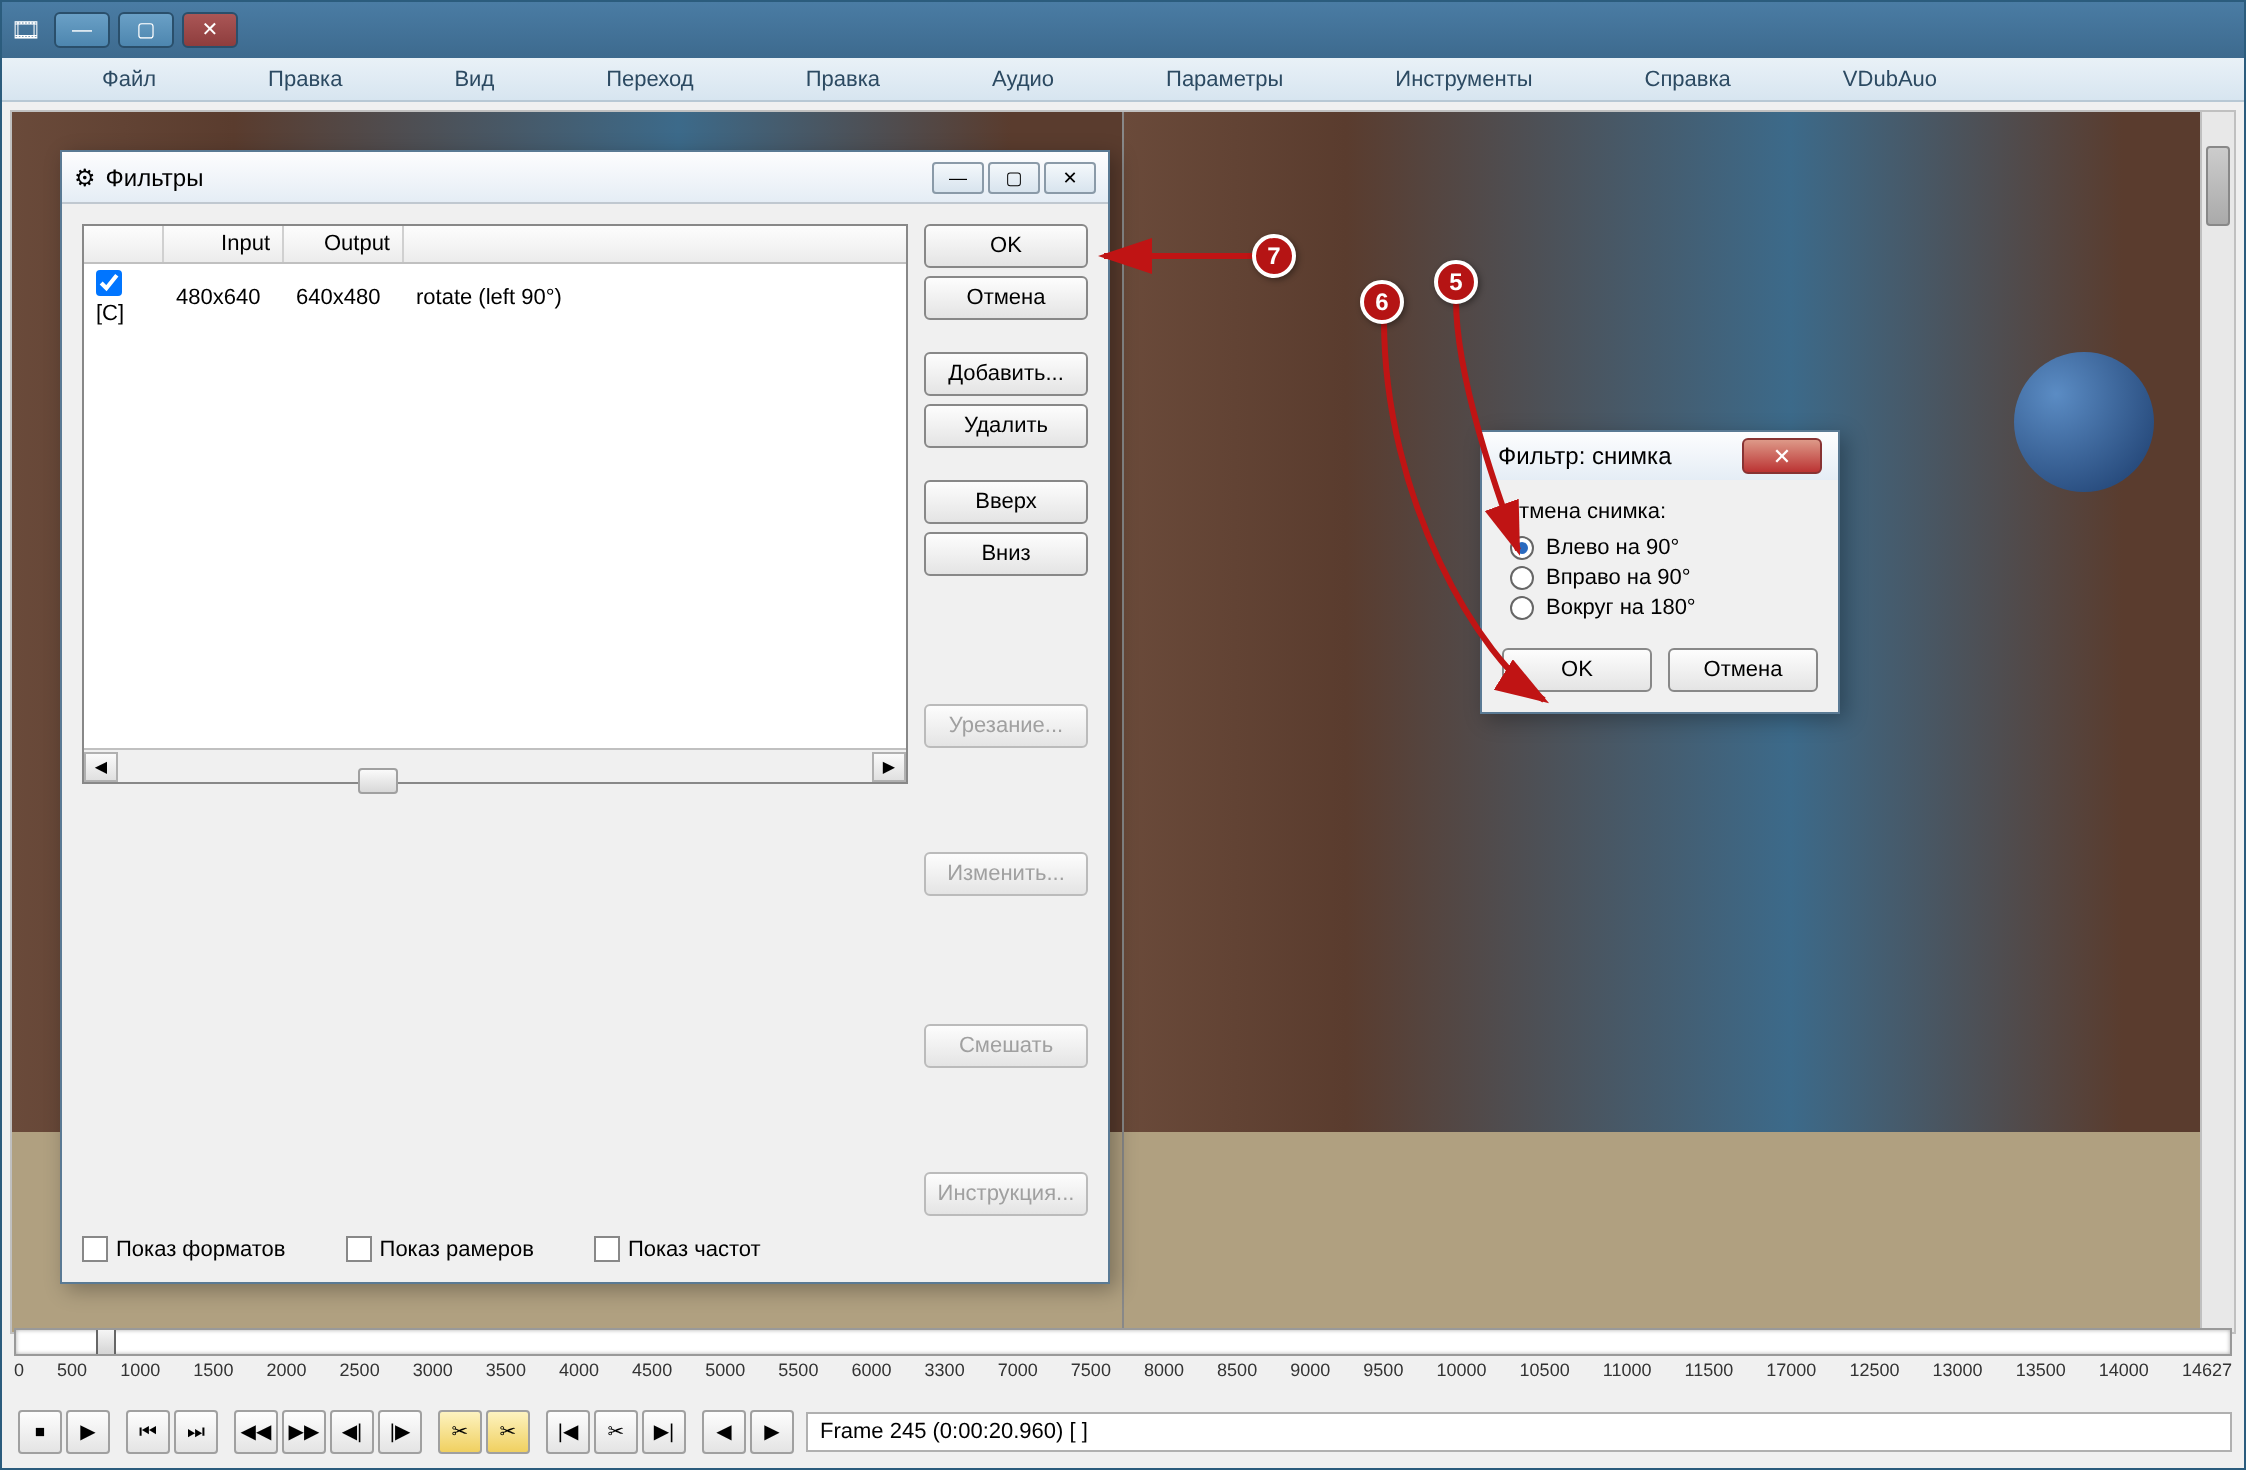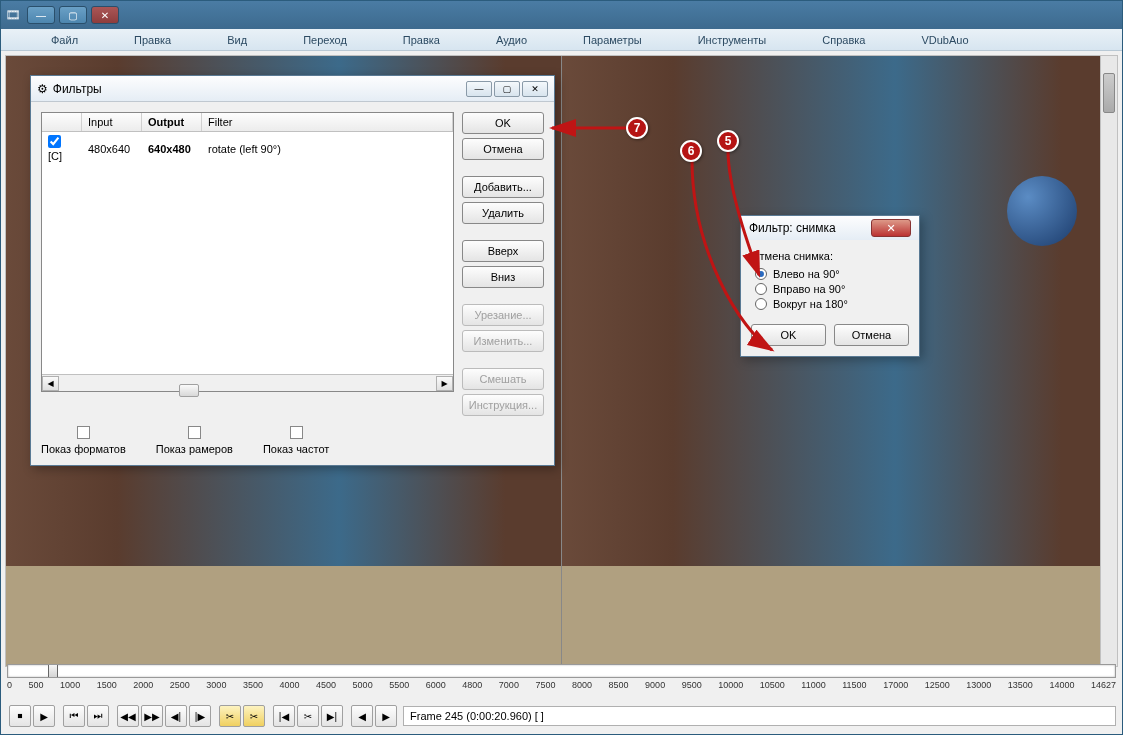--- a/index.html
+++ b/index.html
@@ -27,37 +27,37 @@
   
   
   .filters-dialog { position:absolute; left:30px; top:75px; width:525px; background:#f0f0f0; border:1px solid #5a7a94; box-shadow:3px 3px 10px rgba(0,0,0,0.3); }
   .dlg-title { height:26px; background: linear-gradient(#fdfdfe,#e5edf5); border-bottom:1px solid #c0c8d0; display:flex; align-items:center; padding:0 6px; font-size:12px; color:#000; }
   .dlg-title .dlg-icon { margin-right:5px; font-size:12px; }
   .dlg-winbtns { margin-left:auto; display:flex; gap:2px;}
   .dlg-wb { width:26px; height:16px; border:1px solid #8a9aa8; background:linear-gradient(#f4f8fb,#d8e4ee); border-radius:2px; display:flex;align-items:center;justify-content:center; font-size:9px; cursor:pointer;}
   .dlg-body { padding:10px; display:flex; gap:8px; }
   .filter-list { flex:1; border:1px solid #888; background:#fff; height:280px; display:flex; flex-direction:column; }
   .fl-head { display:flex; background:linear-gradient(#fdfdfd,#ececec); border-bottom:1px solid #c0c0c0; font-size:11px; }
-  .fl-head div { padding:3px 6px; border-right:1px solid #d0d0d0; }
-  .fl-col-c { width:40px;} .fl-col-in{width:60px;} .fl-col-out{width:60px;font-weight:bold;} .fl-col-f{flex:1;}
+  .fl-head div { padding:3px 6px; border-right:1px solid #d0d0d0;text-align:right; }
+  .fl-col-c { width:40px;} .fl-col-in{width:60px;} .fl-col-out{width:60px;} .fl-col-f{flex:1;}
   .fl-row { display:flex; align-items:center; font-size:11px; padding:1px 0; }
   .fl-row div{ padding:2px 6px; }
   .fl-scroll { flex:1; overflow:hidden; }
   .fl-hscroll { height:17px; border-top:1px solid #c0c0c0; display:flex; align-items:center; background:#f0f0f0;}
   .hs-btn{width:17px;height:15px;border:1px solid #b0b0b0;background:linear-gradient(#fafafa,#e0e0e0);display:flex;align-items:center;justify-content:center;font-size:8px;}
   .hs-track{flex:1; position:relative; background:#e8e8e8;}
   .hs-thumb{position:absolute;left:120px;width:20px;height:13px;top:1px;background:linear-gradient(#fafafa,#d8d8d8);border:1px solid #a0a0a0;border-radius:2px;}
   
   .btn-col { width:82px; display:flex; flex-direction:column; gap:4px; }
   .dlg-btn { height:22px; border:1px solid #888; background:linear-gradient(#fdfdfd,#e4e4e4); border-radius:3px; font-size:11px; cursor:pointer; }
-  .dlg-btn[disabled]{ color:#a0a0a0; border-color:#bbb;}
+  .dlg-btn[disabled]{ color:#a0a0a0; border-color:#bbb;margin-top:48px;}
   .btn-gap { height:8px; }
   
   .dlg-bottom { padding:0 10px 10px 10px; display:flex; gap:30px; align-items:center;}
-  .chk-lbl { display:flex; align-items:center; gap:4px; font-size:11px;flex-direction:column;}
+  .chk-lbl { display:flex; align-items:center; gap:4px; font-size:11px;}
   .chk { width:13px; height:13px; border:1px solid #888; background:#fff;}
   
   
   .rotate-dialog { position:absolute; left:740px; top:215px; width:180px; background:#f0f0f0; border:1px solid #5a7a94; box-shadow:3px 3px 10px rgba(0,0,0,0.3);}
   .rot-title { height:24px; background:linear-gradient(#fdfdfe,#e5edf5); display:flex; align-items:center; padding:0 8px; font-size:12px;}
   .rot-close { margin-left:auto; width:40px; height:18px; background:linear-gradient(#d98,#b33); border:1px solid #833; border-radius:3px; color:#fff; display:flex; align-items:center; justify-content:center; font-size:11px; cursor:pointer;}
   .rot-body { padding:10px; }
   .rot-grp-label { font-size:11px; margin-bottom:6px; }
   .radio-row { display:flex; align-items:center; gap:6px; font-size:11px; margin:3px 0 3px 4px;}
   .radio { width:12px; height:12px; border:1px solid #666; border-radius:50%; background:#fff; display:flex; align-items:center; justify-content:center;}
@@ -141,21 +141,21 @@
         <span>1500</span>
         <span>2000</span>
         <span>2500</span>
         <span>3000</span>
         <span>3500</span>
         <span>4000</span>
         <span>4500</span>
         <span>5000</span>
         <span>5500</span>
         <span>6000</span>
-        <span>4800</span>
+        <span>3300</span>
         <span>7000</span>
         <span>7500</span>
         <span>8000</span>
         <span>8500</span>
         <span>9000</span>
         <span>9500</span>
         <span>10000</span>
         <span>10500</span>
         <span>11000</span>
         <span>11500</span>
@@ -204,21 +204,20 @@
       <div class="dlg-wb">▢</div>
       <div class="dlg-wb">✕</div>
     </div>
   </div>
   <div class="dlg-body">
     <div class="filter-list">
       <div class="fl-head">
         <div class="fl-col-c"></div>
         <div class="fl-col-in">Input</div>
         <div class="fl-col-out">Output</div>
-        <div class="fl-col-f">Filter</div>
       </div>
       <div class="fl-scroll">
         <div class="fl-row">
           <div class="fl-col-c"><input type="checkbox" checked="" style=""> <span>[C]</span></div>
           <div class="fl-col-in">480x640</div>
           <div class="fl-col-out">640x480</div>
           <div class="fl-col-f">rotate (left 90°)</div>
         </div>
       </div>
       <div class="fl-hscroll">

